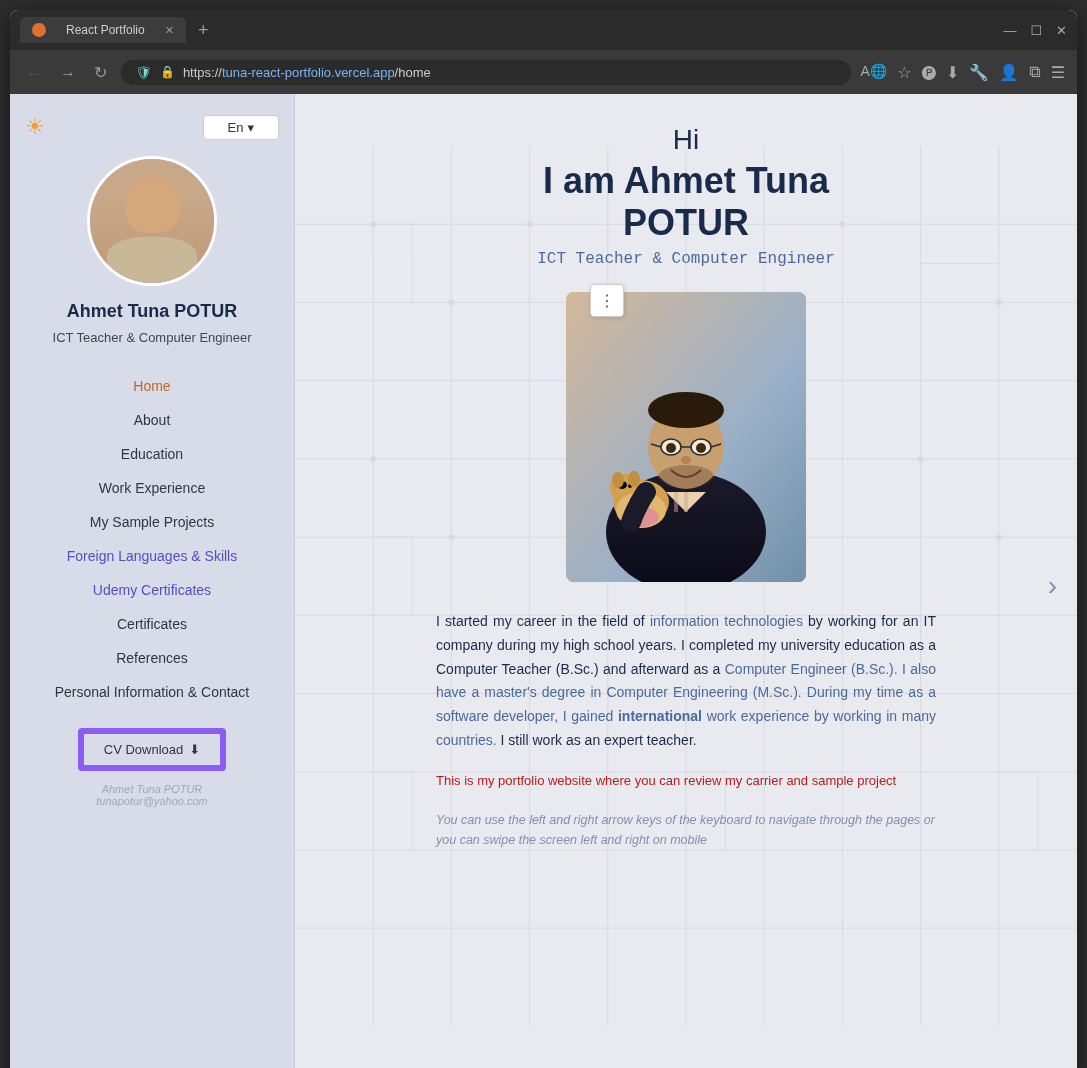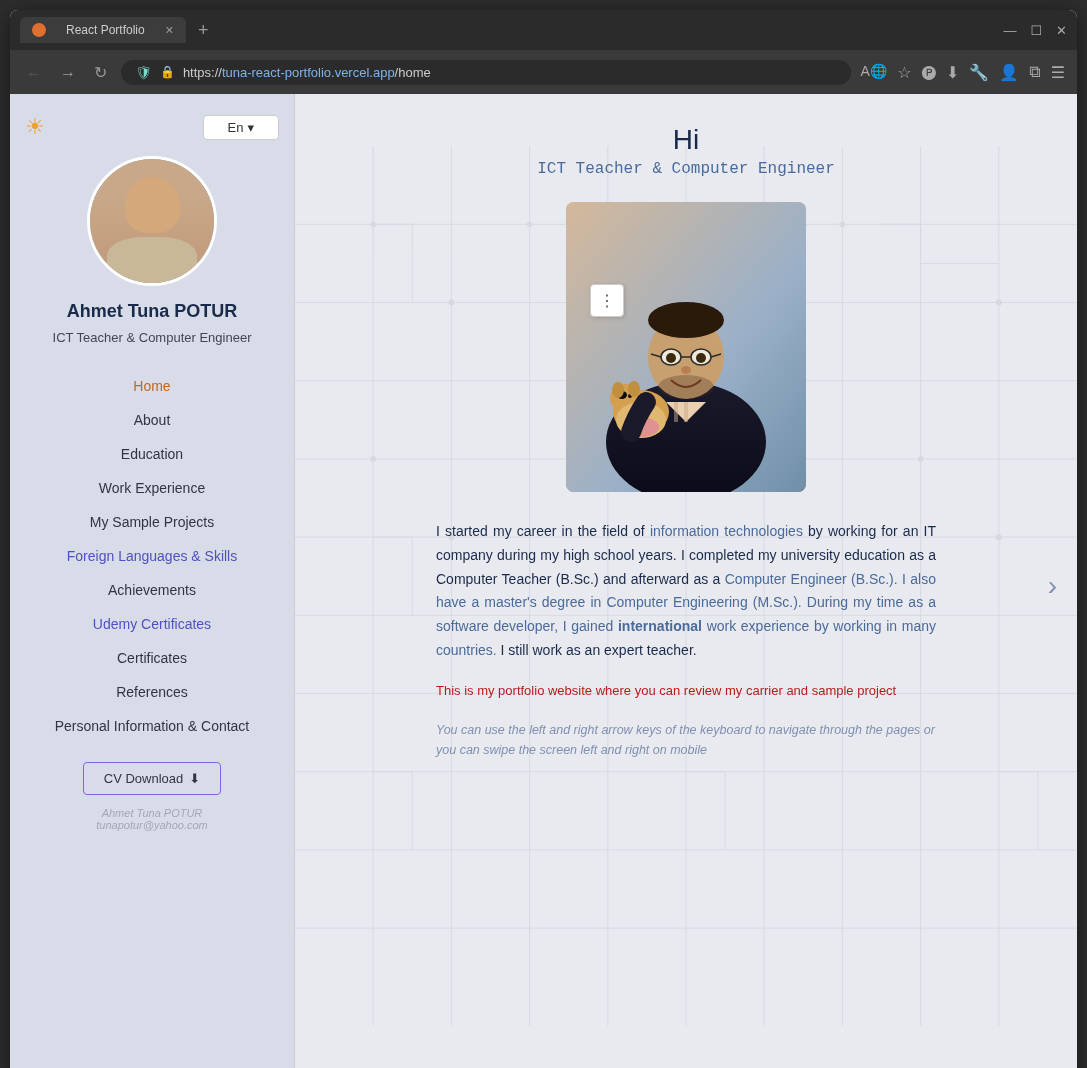--- a/index.html
+++ b/index.html
@@ -234,21 +234,21 @@
       font-size: 14px;
       color: #334;
       cursor: pointer;
       border-radius: 4px;
       transition: background 0.2s;
     }
     .nav-item.active { color: #c06820; font-weight: 500; }
     .nav-item.purple { color: #5050c0; }
 
     .cv-btn {
-      border: 1px solid #8b5cf6;
+      border: 6px solid #8b5cf6;
       border-radius: 4px;
       padding: 8px 20px;
       font-size: 13px;
       color: #334;
       cursor: pointer;
       background: none;
       display: flex;
       align-items: center;
       gap: 6px;
       margin-bottom: 12px;
@@ -457,21 +457,20 @@
       <div class="person-name">Ahmet Tuna POTUR</div>
       <div class="person-title">ICT Teacher &amp; Computer Engineer</div>
 
       <nav class="nav-menu">
         <div class="nav-item active">Home</div>
         <div class="nav-item">About</div>
         <div class="nav-item">Education</div>
         <div class="nav-item">Work Experience</div>
         <div class="nav-item">My Sample Projects</div>
         <div class="nav-item purple">Foreign Languages &amp; Skills</div>
-        <div class="nav-item">Achievements</div>
         <div class="nav-item purple">Udemy Certificates</div>
         <div class="nav-item">Certificates</div>
         <div class="nav-item">References</div>
         <div class="nav-item">Personal Information &amp; Contact</div>
       </nav>
 
       <button class="cv-btn">
         <span>CV Download</span>
         <span>⬇</span>
       </button>
@@ -527,20 +526,24 @@
         <polyline points="600,80 640,80 640,120 720,120" fill="none" stroke="#667" stroke-width="1"></polyline>
         <polyline points="80,400 120,400 120,480" fill="none" stroke="#667" stroke-width="1"></polyline>
         <polyline points="600,480 640,480 640,560" fill="none" stroke="#667" stroke-width="1"></polyline>
         <polyline points="80,640 120,640 120,720" fill="none" stroke="#667" stroke-width="1"></polyline>
         <polyline points="400,640 440,640 440,720" fill="none" stroke="#667" stroke-width="1"></polyline>
         <polyline points="720,640 760,640 760,720" fill="none" stroke="#667" stroke-width="1"></polyline>
       </svg>
 
       <div class="main-inner">
         <div class="hi-text">Hi</div>
+        <div class="name-heading">
+          <span>I am Ahmet Tuna</span><br>
+          <span>POTUR</span>
+        </div>
         <div class="subtitle-text">ICT Teacher &amp; Computer Engineer</div>
 
         <div class="main-photo">
           <div class="photo-bg-blur"></div>
 
           <svg style="position:absolute;top:0;left:0;width:100%;height:100%;" viewBox="0 0 240 290">
 
             <defs>
               <linearGradient id="bgGrad" x1="0" y1="0" x2="1" y2="1">
                 <stop offset="0%" stop-color="#d4b89a"></stop>

